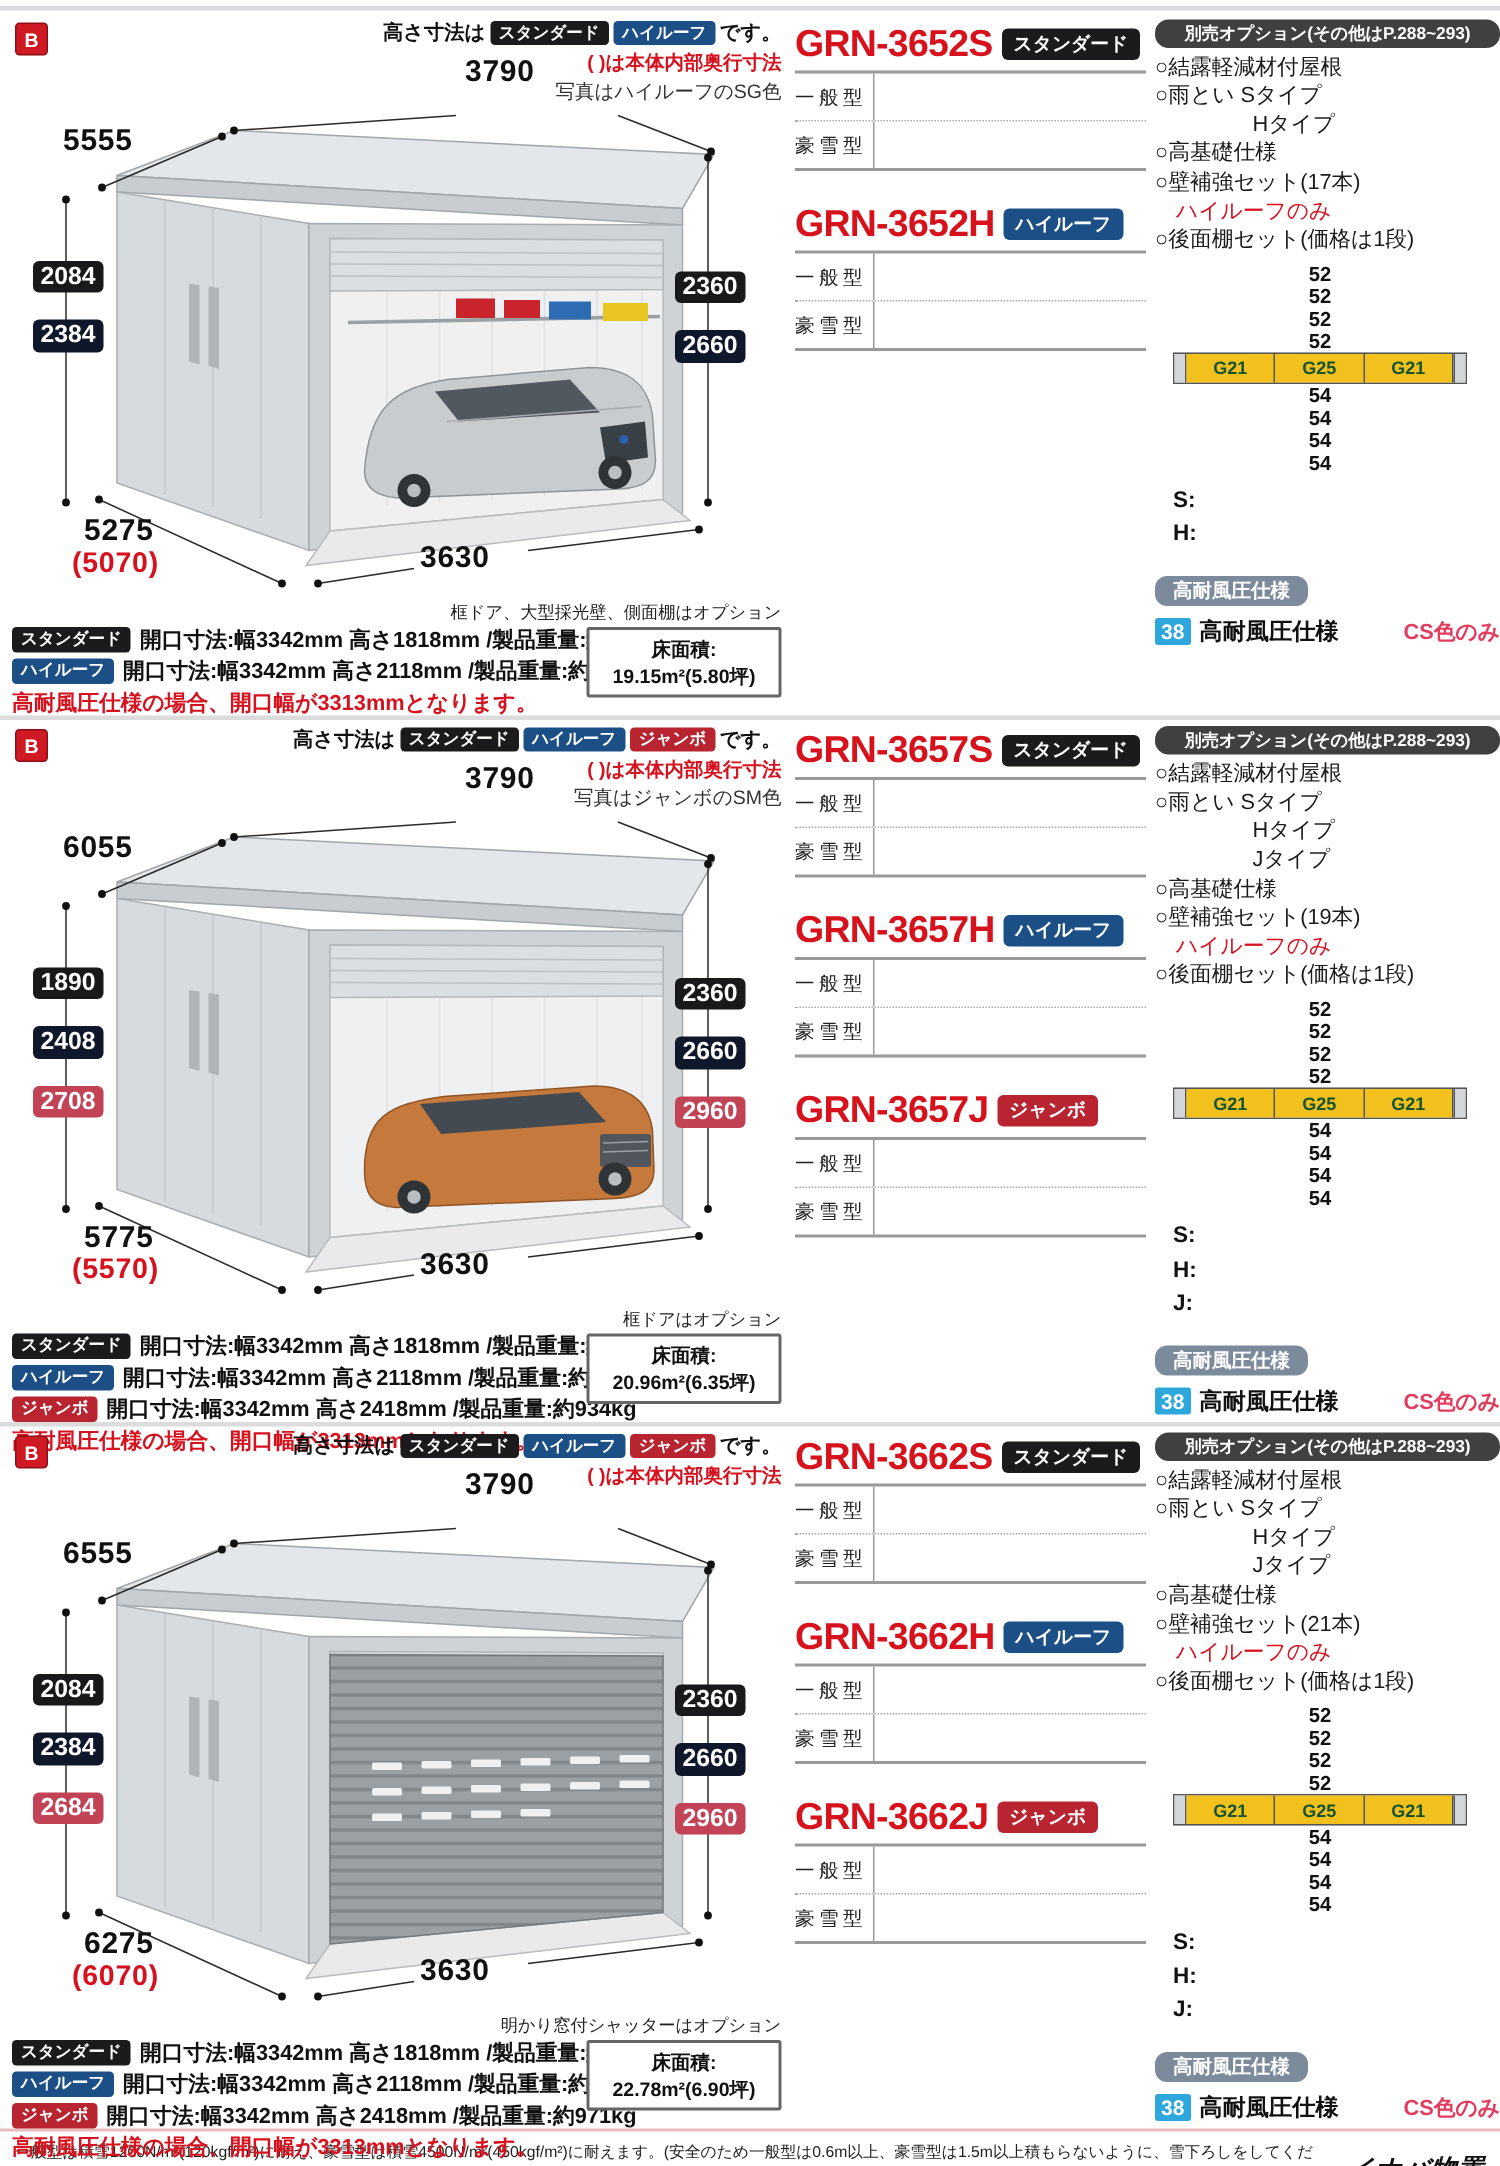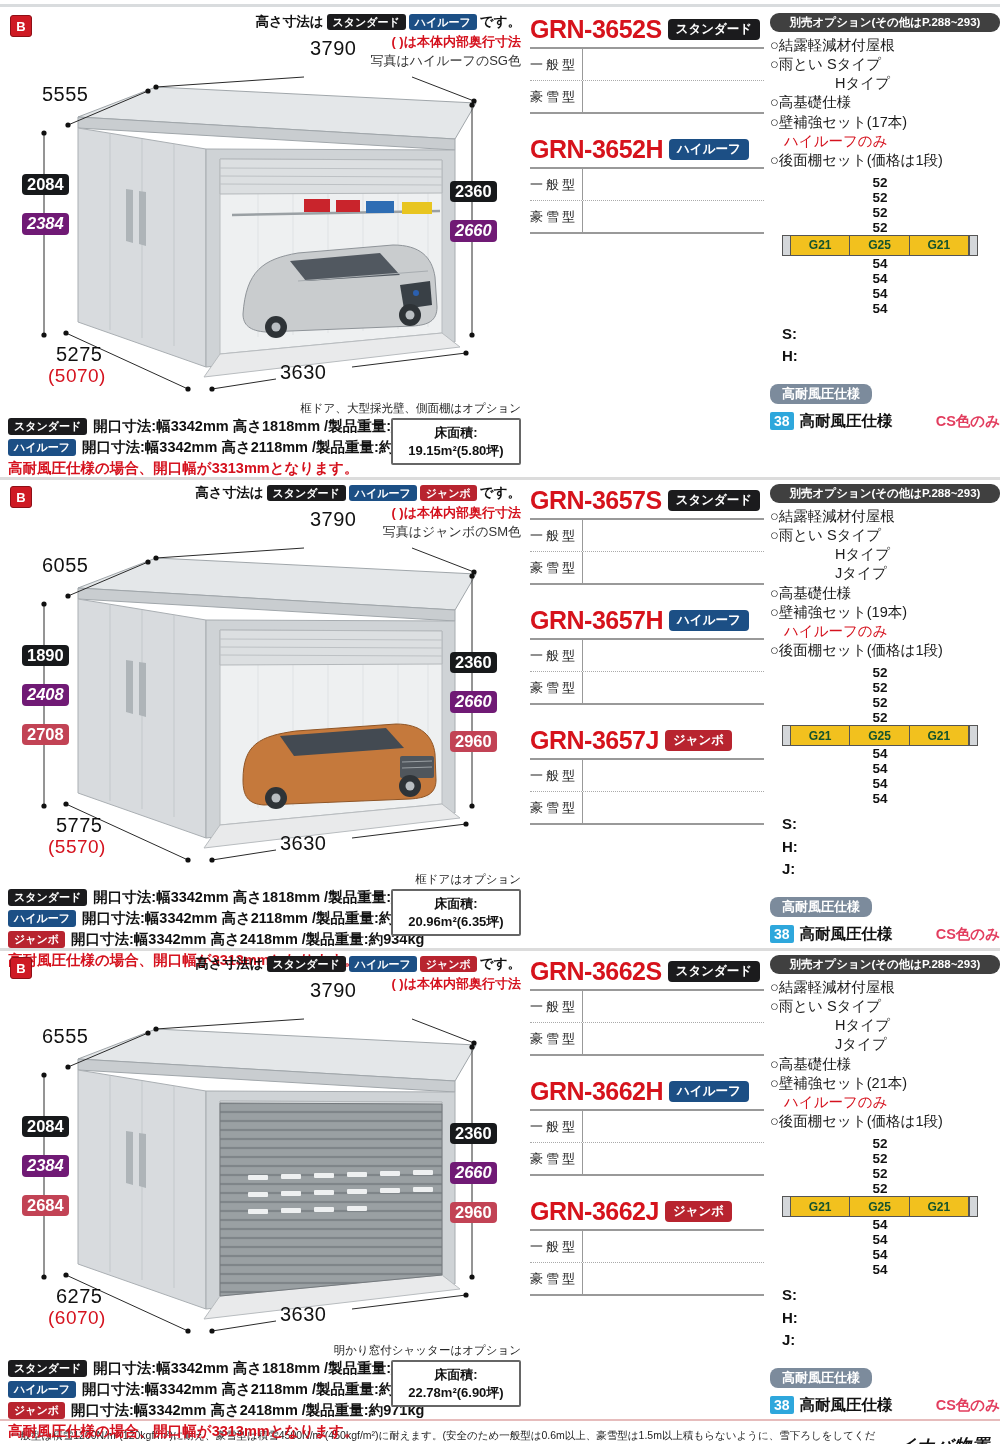--- a/index.html
+++ b/index.html
@@ -14,32 +14,32 @@
   .corner-mark{position:absolute;left:2px;top:6px;width:20px;height:20px;background:#cf1a24;
       color:#fff;font-weight:800;font-size:13px;border-radius:3px;display:flex;
       align-items:center;justify-content:center;border:1px solid #8e0f16;}
   .notes{position:absolute;right:2px;top:4px;text-align:right;z-index:3;}
   .height-note{display:flex;justify-content:flex-end;align-items:center;gap:3px;
       font-size:13.5px;font-weight:700;color:#111;}
   .note-red{color:#d5121e;font-weight:700;font-size:13px;margin-top:2px;}
   .note-gray{color:#333;font-size:13px;margin-top:1px;}
   .garage{position:absolute;left:0;top:28px;width:515px;height:360px;}
 
-  .dim{position:absolute;font-size:20px;font-weight:400;color:#111;z-index:2;letter-spacing:0.5px;text-align:right;}
+  .dim{position:absolute;font-size:20px;font-weight:700;color:#111;z-index:2;letter-spacing:0.5px;text-align:right;}
   .w-top{left:302px;top:28px;}
   .d-top{left:34px;top:74px;}
   .d-bot{left:48px;top:334px;}
   .d-bot-inner{left:40px;top:356px;color:#d5121e;font-size:19px;}
   .w-bot{left:272px;top:352px;}
   .dim-stack{position:absolute;display:flex;flex-direction:column;gap:18px;align-items:flex-start;z-index:2;}
   .dim-stack.left{left:14px;top:165px;}
   .dim-stack.right{left:442px;top:172px;}
   .dim-badge{font-size:16.5px;font-weight:700;padding:0 5px;border-radius:4px;color:#fff;line-height:1.3;}
   .dim-badge.c-black{background:#17191b;}
-  .dim-badge.c-blue{background:#701a75;font-style:italic;}
+  .dim-badge.c-blue{background:#0f172a;}
   .dim-badge.c-red{background:#c24355;}
   .caption{position:absolute;right:2px;top:392px;font-size:11.5px;color:#222;z-index:2;}
 
   .spec-block{position:absolute;left:0;right:2px;top:408px;}
   .spec-row{display:flex;align-items:center;gap:6px;margin-bottom:2px;}
   .spec-text{font-size:14.5px;font-weight:700;color:#111;white-space:nowrap;}
   .warning{color:#d5121e;font-weight:700;font-size:14.5px;margin-top:2px;}
   .floor-box{position:absolute;right:0;top:1px;width:122px;border:2px solid #666;border-radius:2px;
       text-align:center;font-size:13px;font-weight:700;padding:4px 2px;background:#fff;line-height:1.35;}
 

